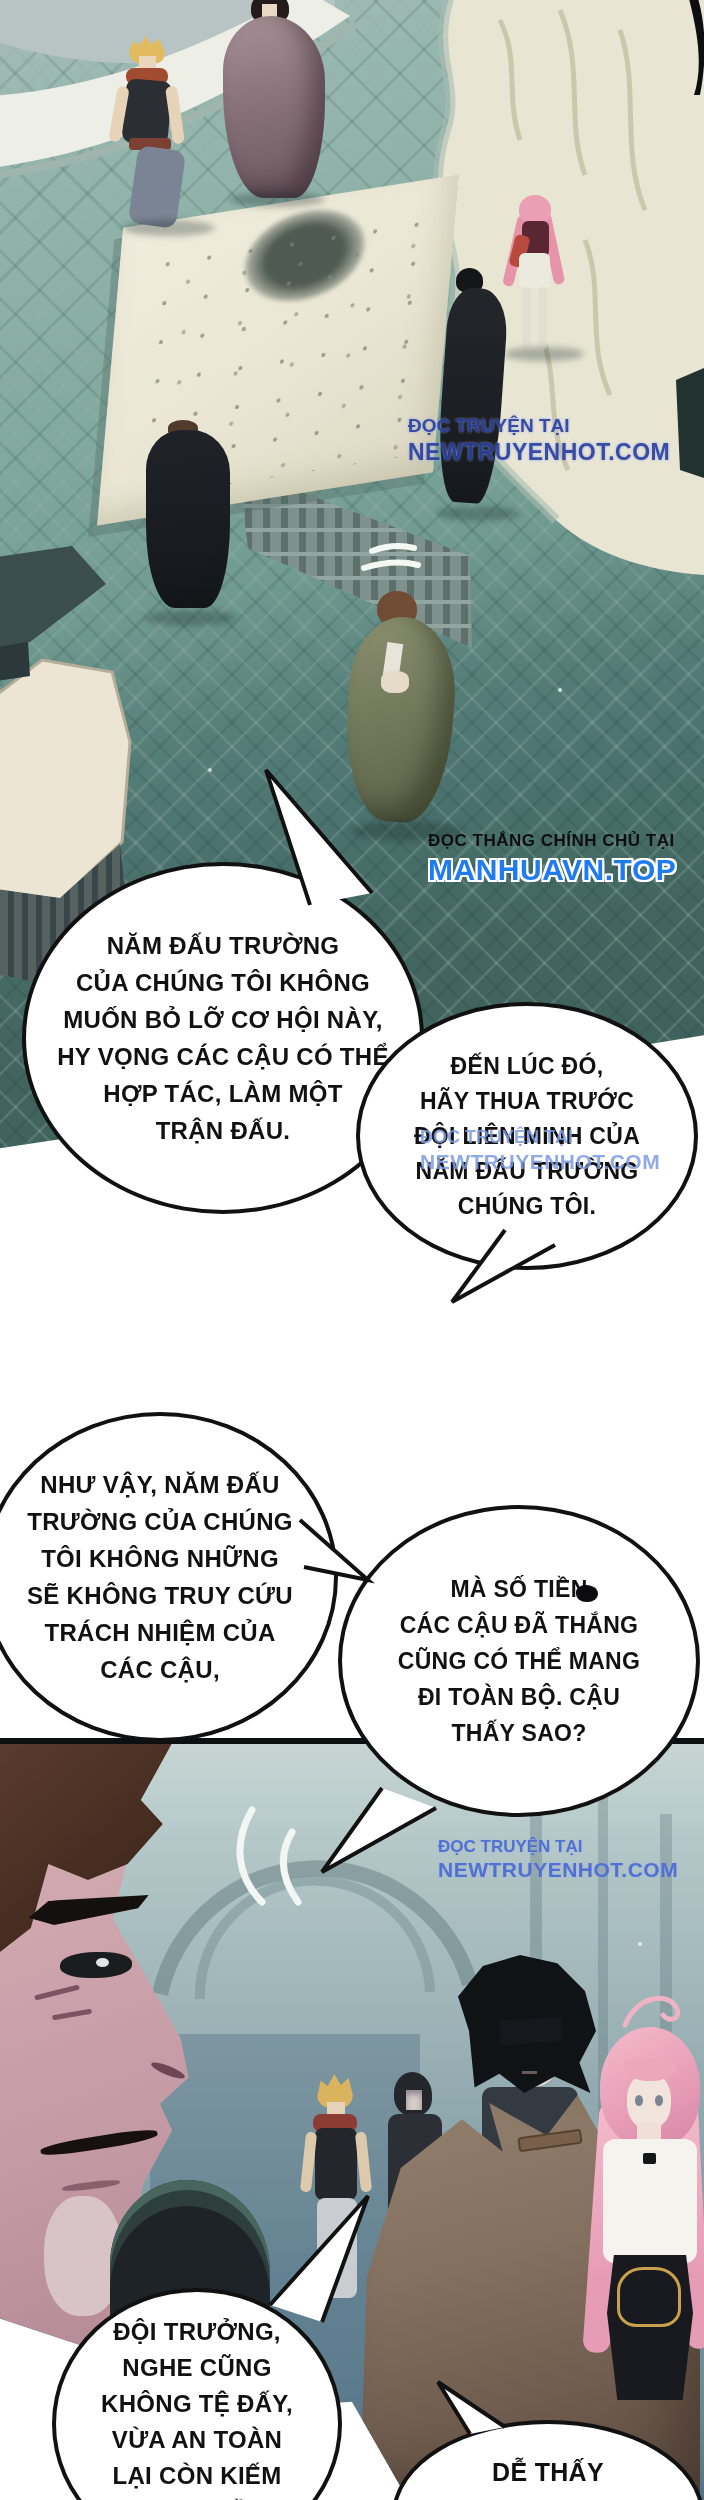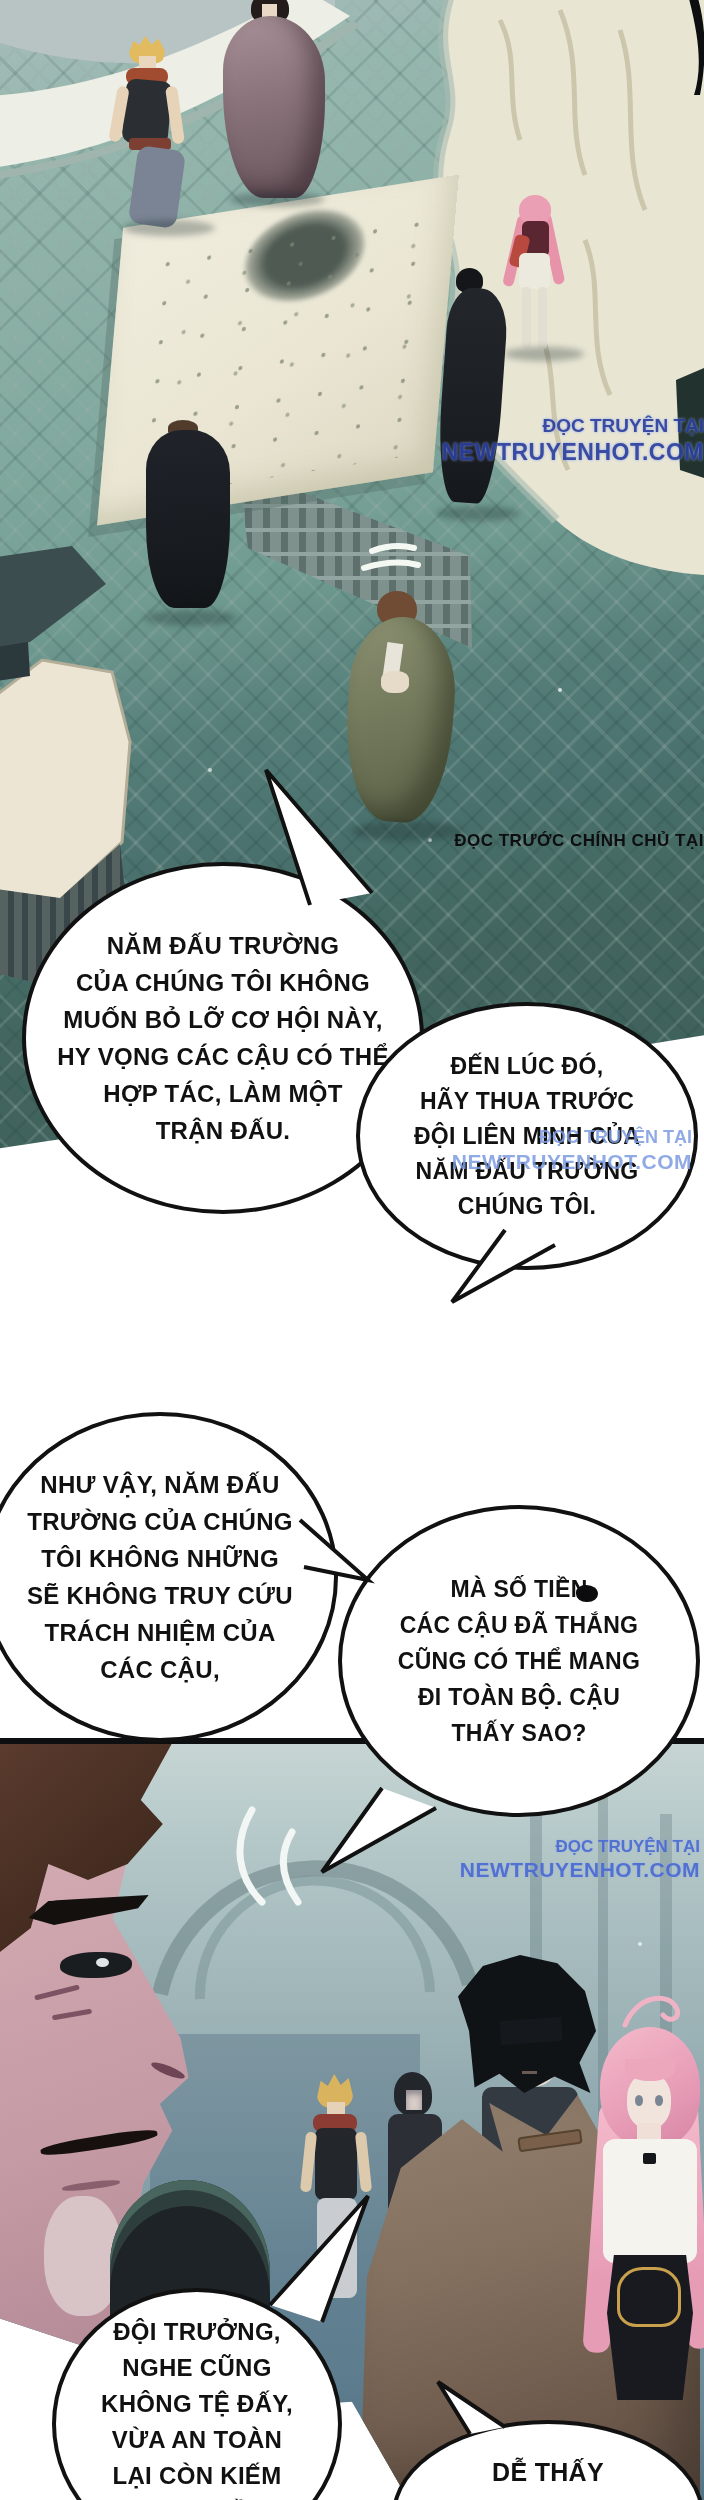--- a/index.html
+++ b/index.html
@@ -32,21 +32,21 @@
     background-size:42px 38px,57px 49px;background-position:8px 4px,23px 19px;}
 
   .char,.char *{position:absolute;}
   .shadow{background:rgba(20,40,40,.3);border-radius:50%;filter:blur(3px);}
 
   
   .bubble{background:#fff;border:4px solid #111;border-radius:50%;
     display:flex;align-items:center;justify-content:center;text-align:center;
     color:#111;font-weight:700;white-space:pre-line;letter-spacing:.3px;z-index:30;}
   .tail{z-index:31;}
-  .wm{text-align:right;z-index:20;line-height:1.25;font-weight:700;}
+  .wm{text-align:left;z-index:20;line-height:1.25;font-weight:700;}
 
   
   .panel2-border{left:0;top:1738px;width:704px;height:6px;background:#0d0f10;z-index:5;}
   .panel2{left:0;top:1744px;width:704px;height:756px;z-index:4;
     clip-path:polygon(0 0,100% 0,100% 100%,58% 100%,50% 87%,30% 88%,13% 80%,0 76%);
     background:linear-gradient(180deg,#c6d5d4 0%,#b1c5c6 16%,#9fb5b8 34%,#8aa4ab 54%,#70909c 74%,#52718200 100%),
                linear-gradient(180deg,#c6d5d4 0%,#b1c5c6 16%,#9fb5b8 34%,#8aa4ab 54%,#70909c 74%,#527182 100%);}
 </style>
 </head>
 <body>
@@ -148,21 +148,23 @@
       <div class="shadow" style="left:26px;top:246px;width:112px;height:20px"></div>
     </div>
   </section>
 
   <div class="wm" style="left:408px;top:414px;width:296px;color:#2b3f9e;opacity:.92;z-index:6">
     <div style="position:relative;font-size:19px;font-weight:800;text-shadow:0 0 3px #8fa6ea">ĐỌC TRUYỆN TẠI</div>
     <div style="position:relative;font-size:23px;font-weight:900;letter-spacing:.5px;text-shadow:0 0 3px #8fa6ea">NEWTRUYENHOT.COM</div>
   </div>
 
   <div class="wm" style="left:428px;top:830px;width:276px;z-index:6">
-    <div style="position:relative;font-size:17px;font-weight:800;color:#0e0e10;letter-spacing:.5px">ĐỌC TRƯỚC CHÍNH CHỦ TẠI</div>
+    <div style="position:relative;font-size:17px;font-weight:800;color:#0e0e10;letter-spacing:.5px">ĐỌC THẮNG CHÍNH CHỦ TẠI</div>
+    <div style="position:relative;font-size:30px;font-weight:900;color:#1e7bf0;letter-spacing:.5px;
+         text-shadow:-2px 0 #fff,2px 0 #fff,0 -2px #fff,0 2px #fff,2px 2px #fff,-2px 2px #fff,2px -2px #fff,-2px -2px #fff">MANHUAVN.TOP</div>
   </div>
 
   <div class="panel2-border"></div>
   <section class="panel2">
     <svg width="704" height="756" viewBox="0 0 704 756" style="left:0;top:0">
       <path d="M 160 250 A 160 160 0 0 1 470 240" stroke="rgba(105,130,132,.55)" stroke-width="16" fill="none"></path>
       <path d="M 200 255 A 115 115 0 0 1 430 248" stroke="rgba(120,145,147,.5)" stroke-width="10" fill="none"></path>
       <rect x="150" y="290" width="270" height="466" fill="rgba(60,90,115,.30)"></rect>
       <rect x="530" y="60" width="12" height="696" fill="rgba(80,105,112,.30)"></rect>
       <rect x="598" y="40" width="10" height="716" fill="rgba(80,105,112,.28)"></rect>

